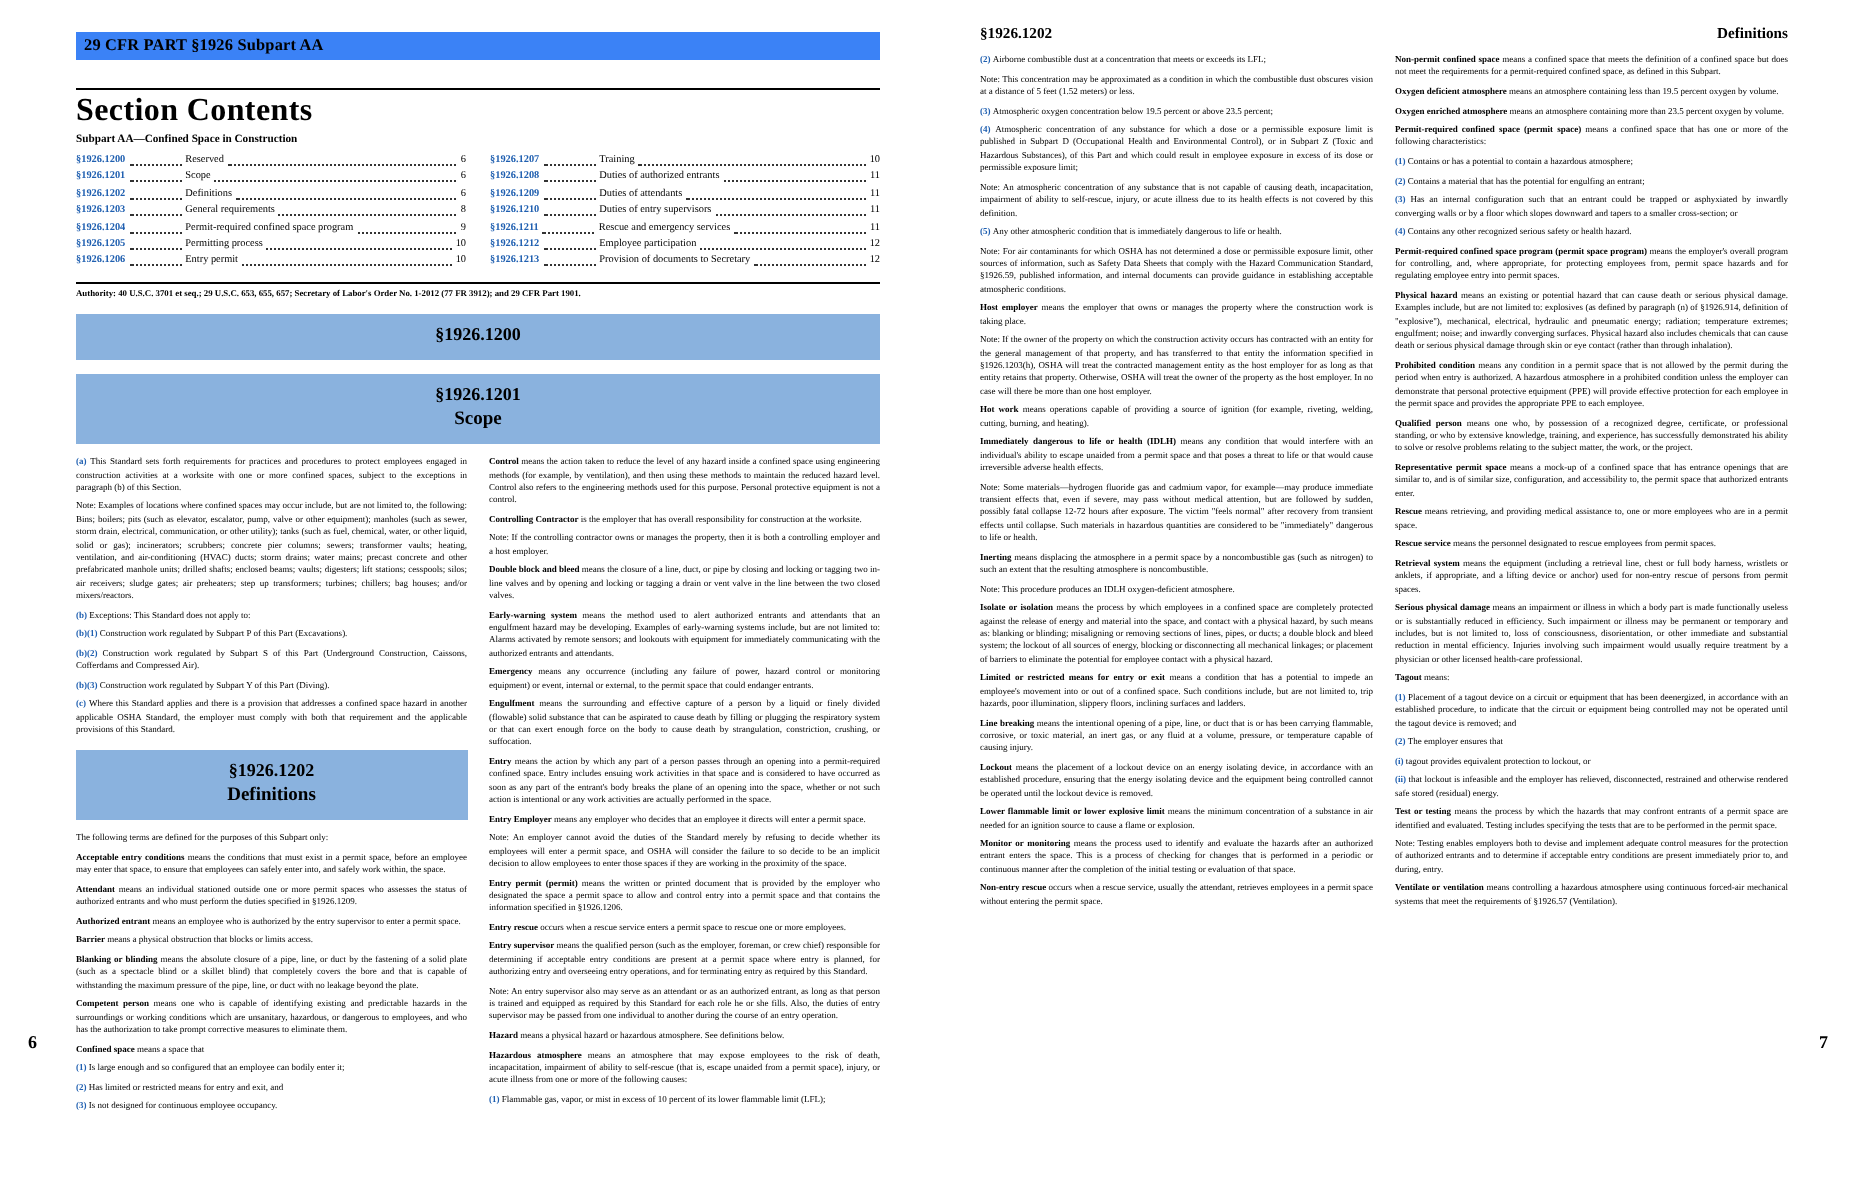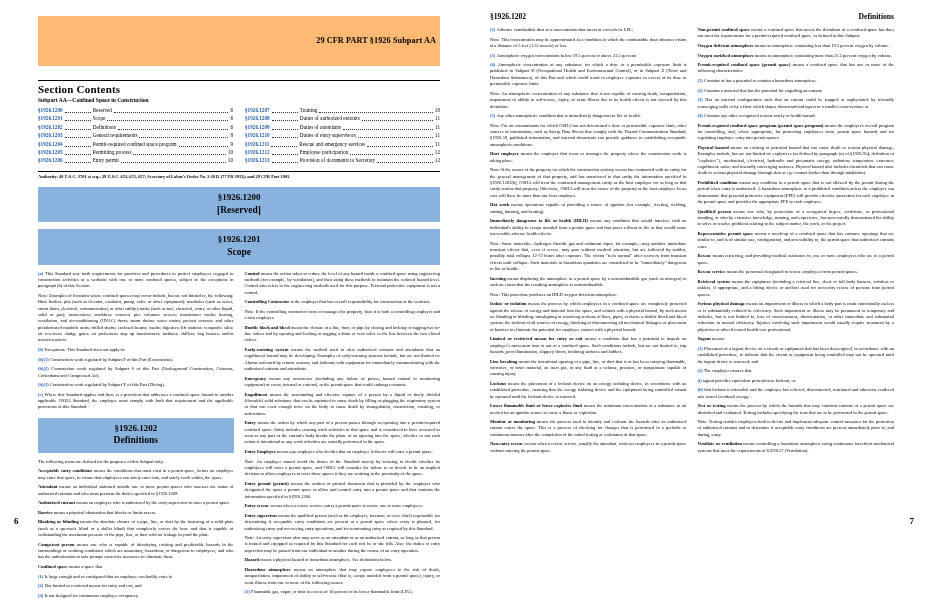--- a/index.html
+++ b/index.html
@@ -30,38 +30,38 @@
     width: 464px;
     padding: 10px 24px 0 38px;
   }
   .page-right {
     width: 464px;
     padding: 10px 34px 0 26px;
   }
 
   
   .banner {
-    background: #fdba74;
-    text-align: right;
+    background: #3b82f6;
+    text-align: left;
     font-weight: bold;
     font-size: 8.2px;
     line-height: 1.45;
-    padding: 19px 4px;
+    padding: 1px 4px;
     margin: 6px 0 0 0;
     letter-spacing: .1px;
   }
   .banner div { white-space: nowrap; }
 
   
   .rule-thick {
     border-top: 1.6px solid #000;
     margin: 14px 0 2px 0;
   }
   .sec-contents-title {
-    font-size: 11px;
+    font-size: 16px;
     font-weight: bold;
     letter-spacing: .2px;
     margin: 1px 0 2px 0;
   }
   .subpart-line {
     font-size: 5.6px;
     font-weight: bold;
     margin-bottom: 3px;
   }
   .toc {
@@ -280,21 +280,20 @@
             <span class="toc-dots2"></span>
             <span class="toc-page">12</span>
           </div>
         </div>
     </div>
 
     <div class="authority">Authority: 40 U.S.C. 3701 et seq.; 29 U.S.C. 653, 655, 657; Secretary of Labor's Order No. 1-2012 (77 FR 3912); and 29 CFR Part 1901.</div>
 
     <div class="sec-box">
       <div class="num">§1926.1200</div>
-      <div class="name">[Reserved]</div>
     </div>
 
     <div class="sec-box">
       <div class="num">§1926.1201</div>
       <div class="name">Scope</div>
     </div>
 
     <div class="cols">
       <div class="col" id="p6c1">
           <p class="b"><span class="lead">(a) </span>This Standard sets forth requirements for practices and procedures to protect employees engaged in construction activities at a worksite with one or more confined spaces, subject to the exceptions in paragraph (b) of this Section.</p>

